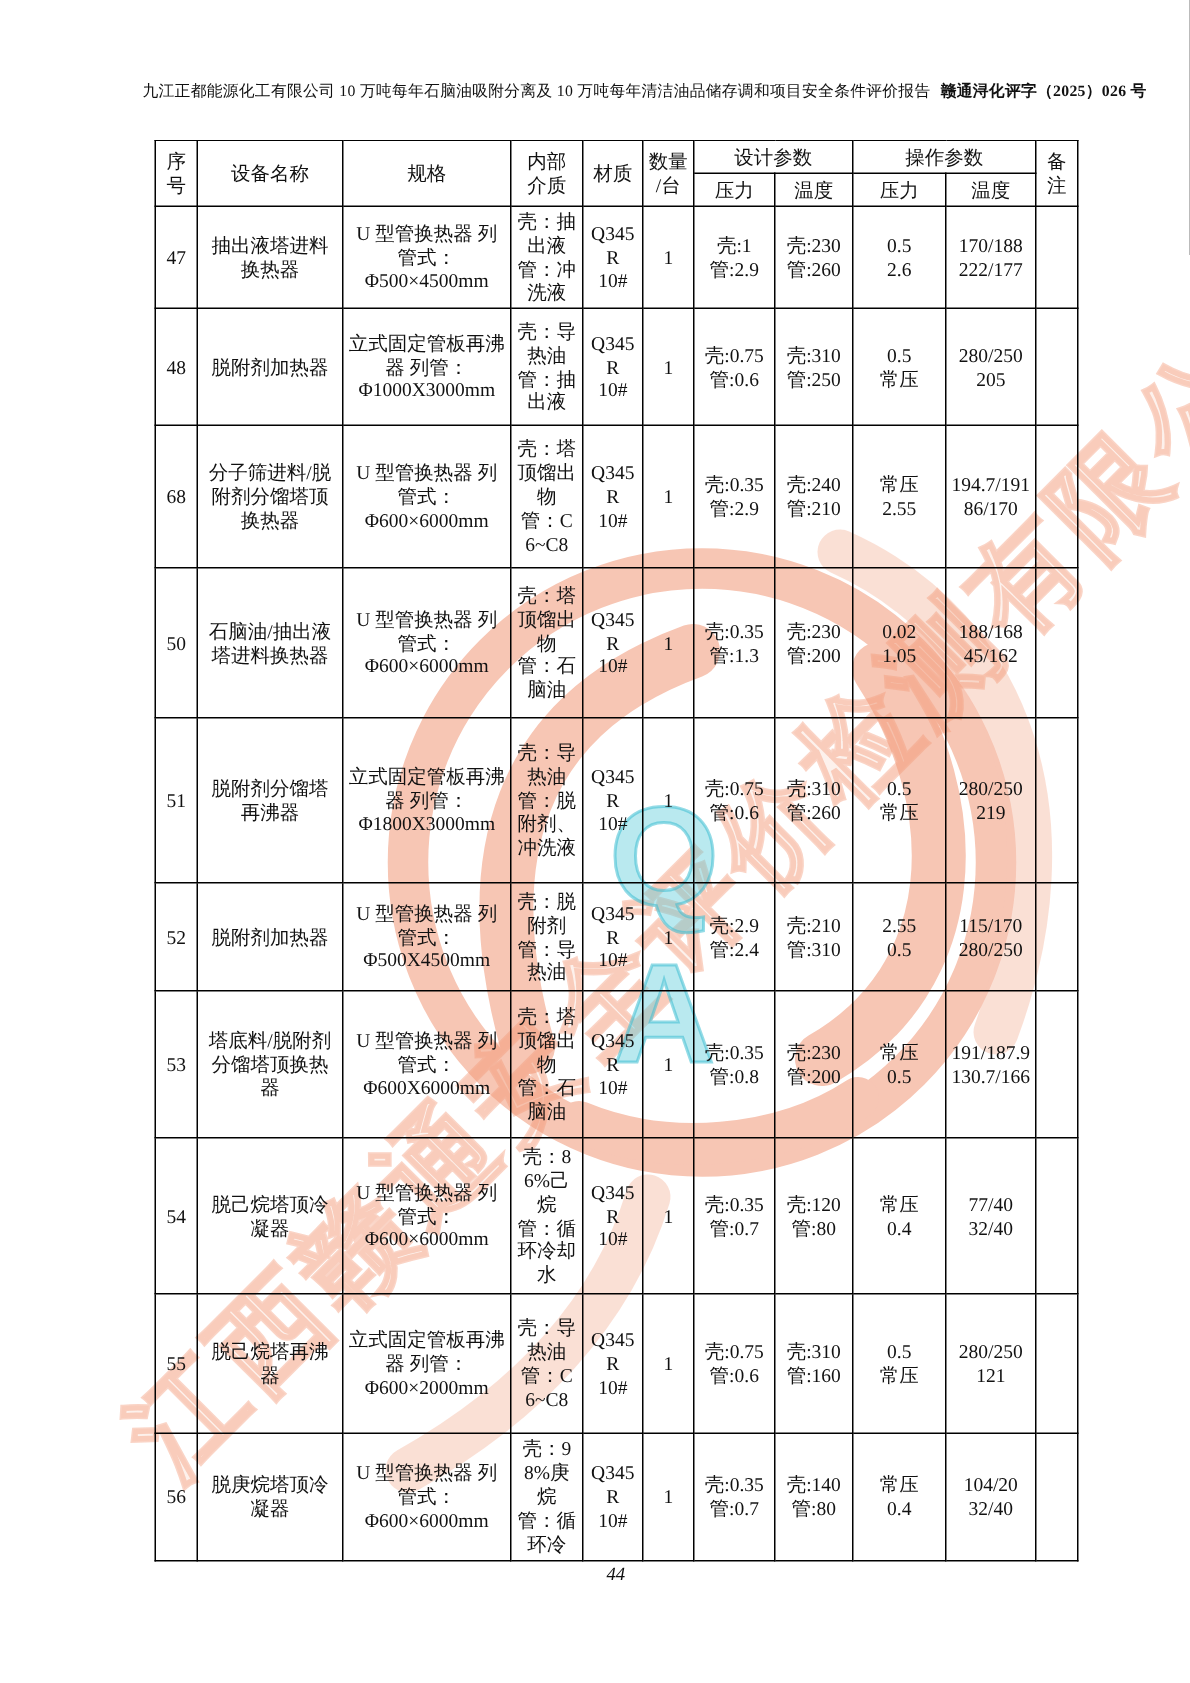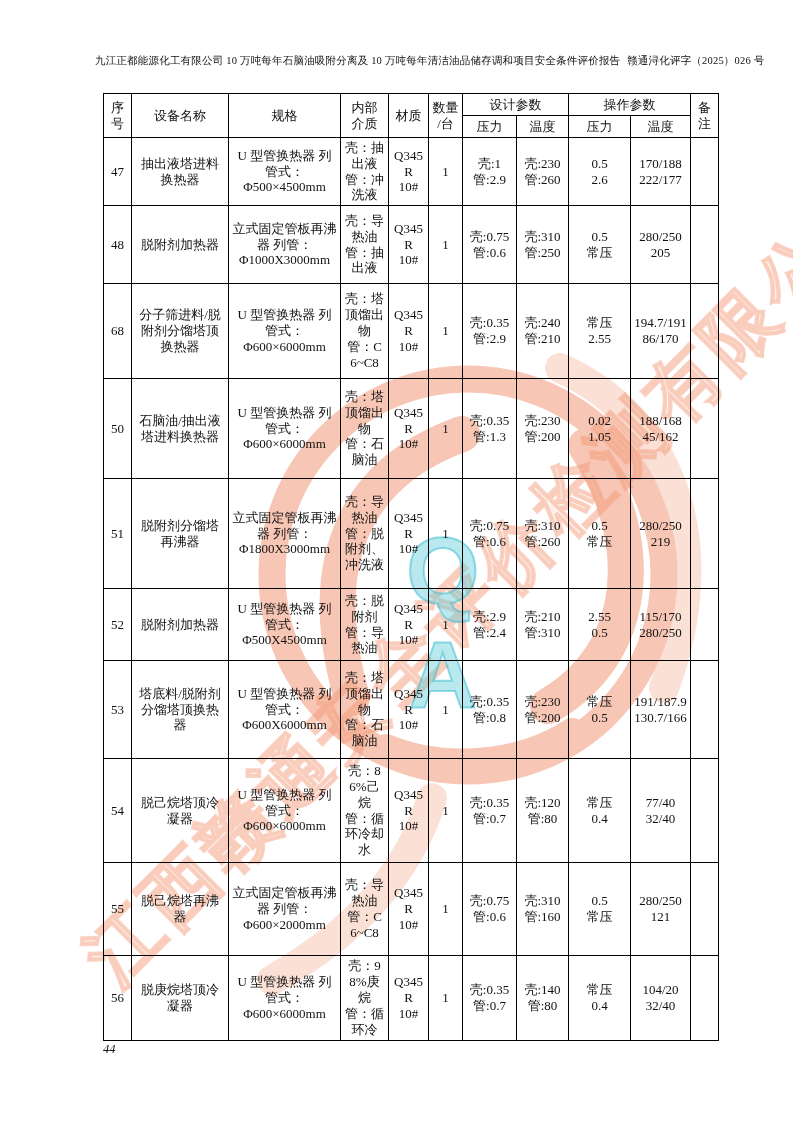--- a/index.html
+++ b/index.html
@@ -20,42 +20,42 @@
     writing-mode:vertical-lr;text-orientation:upright;
     color:rgba(88,202,216,0.42);-webkit-text-stroke:2px rgba(60,190,210,0.55);
     font-family:"Liberation Sans","DejaVu Sans",sans-serif;
   }
   
   .content{position:relative;z-index:1;}
   .doc-header{
     position:absolute;left:95px;top:54px;width:631px;text-align:center;white-space:nowrap;
     font-size:10.5px;letter-spacing:0.2px;
   }
-  .doc-header .docno{font-weight:normal;margin-left:4px;}
+  .doc-header .docno{font-weight:bold;margin-left:4px;}
   table.equip{
     position:absolute;left:103px;top:93px;width:615px;border-collapse:collapse;table-layout:fixed;
     font-size:13px;line-height:1.22;
   }
   table.equip th, table.equip td{
     border:1px solid #000;text-align:center;vertical-align:middle;
     padding:0 3px;white-space:pre-line;overflow:hidden;word-break:break-all;
     font-weight:normal;
   }
   thead tr{height:22px;margin-left:42px;}
   tbody tr:nth-child(1){height:68px;}
   tbody tr:nth-child(2){height:78px;}
   tbody tr:nth-child(3){height:95px;}
   tbody tr:nth-child(4){height:100px;}
   tbody tr:nth-child(5){height:110px;}
   tbody tr:nth-child(6){height:72px;}
   tbody tr:nth-child(7){height:98px;}
   tbody tr:nth-child(8){height:104px;}
   tbody tr:nth-child(9){height:93px;}
   tbody tr:nth-child(10){height:85px;}
-  .page-number{position:absolute;left:103px;top:1042px;width:615px;font-size:12.5px;font-style:italic;}
+  .page-number{position:absolute;left:103px;top:1042px;width:615px;text-align:center;font-size:12.5px;font-style:italic;}
 </style>
 </head>
 <body>
 
 <div class="page">
 
   <div class="wm-layer">
     <svg class="wm-seal" width="793" height="1122" viewBox="0 0 793 1122">
       <g fill="none" stroke="#EE8863" opacity="0.48" stroke-linecap="round">
         <circle cx="468" cy="575" r="196" stroke-width="27"></circle>

